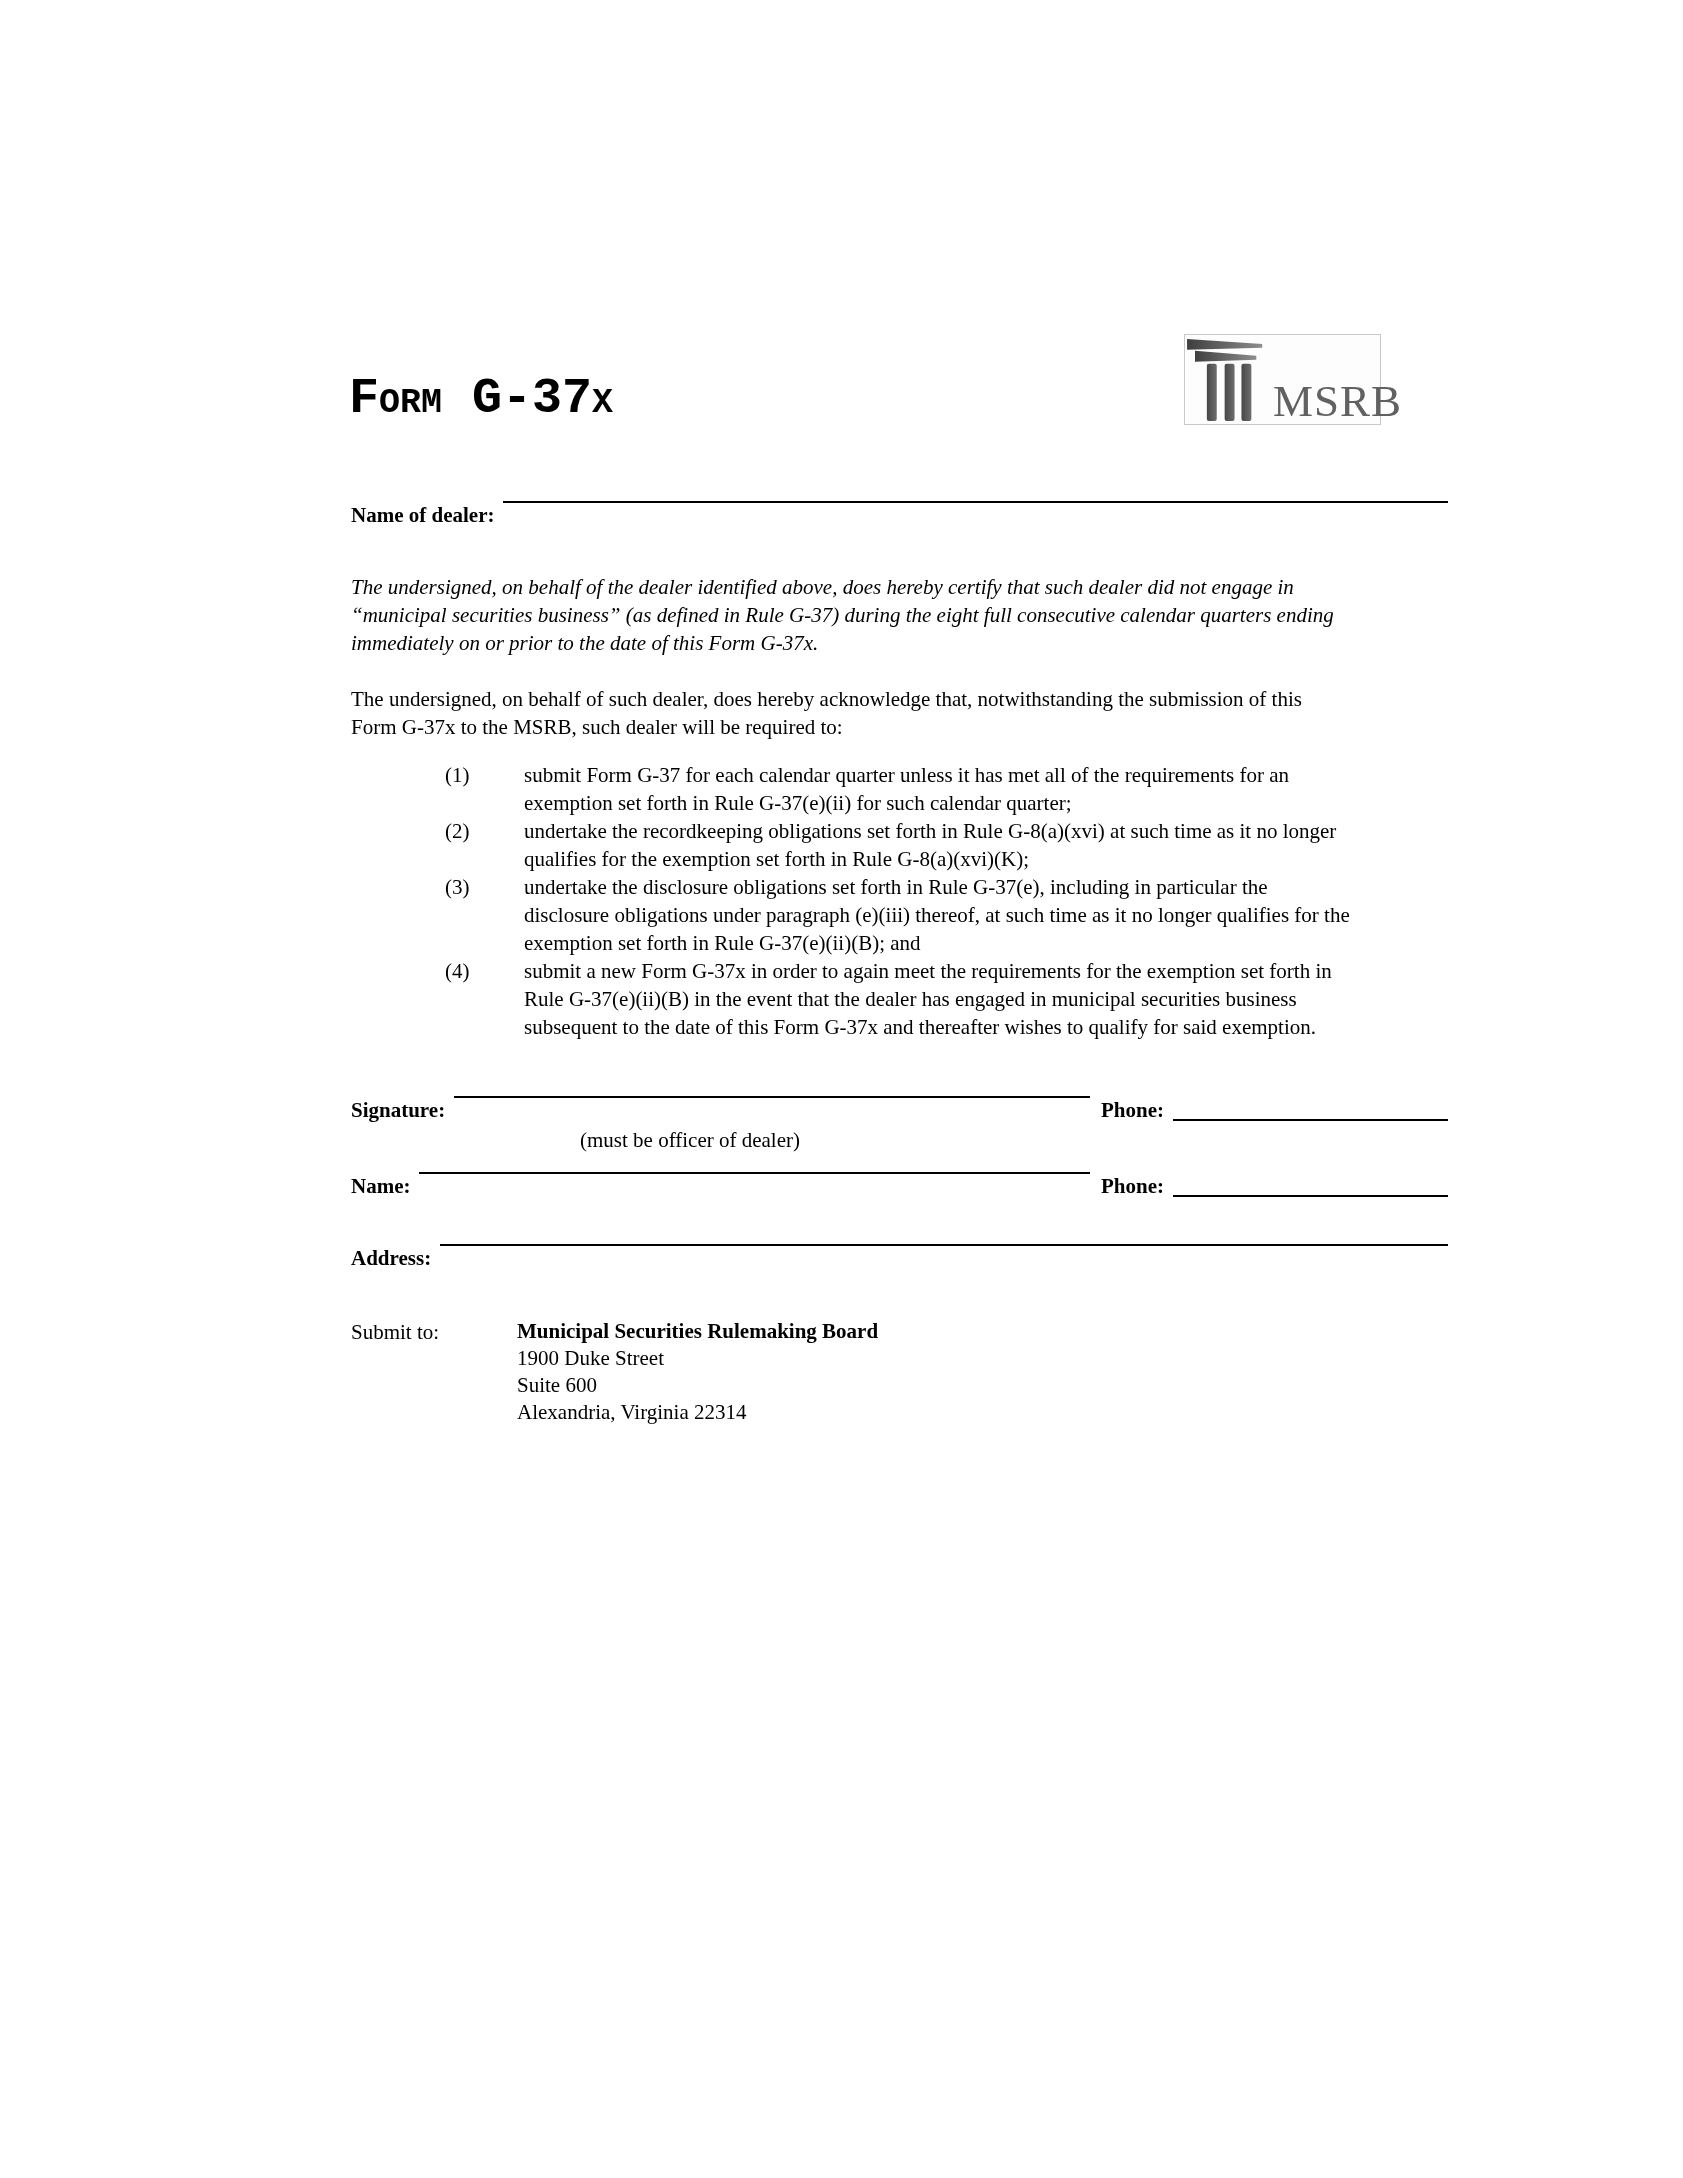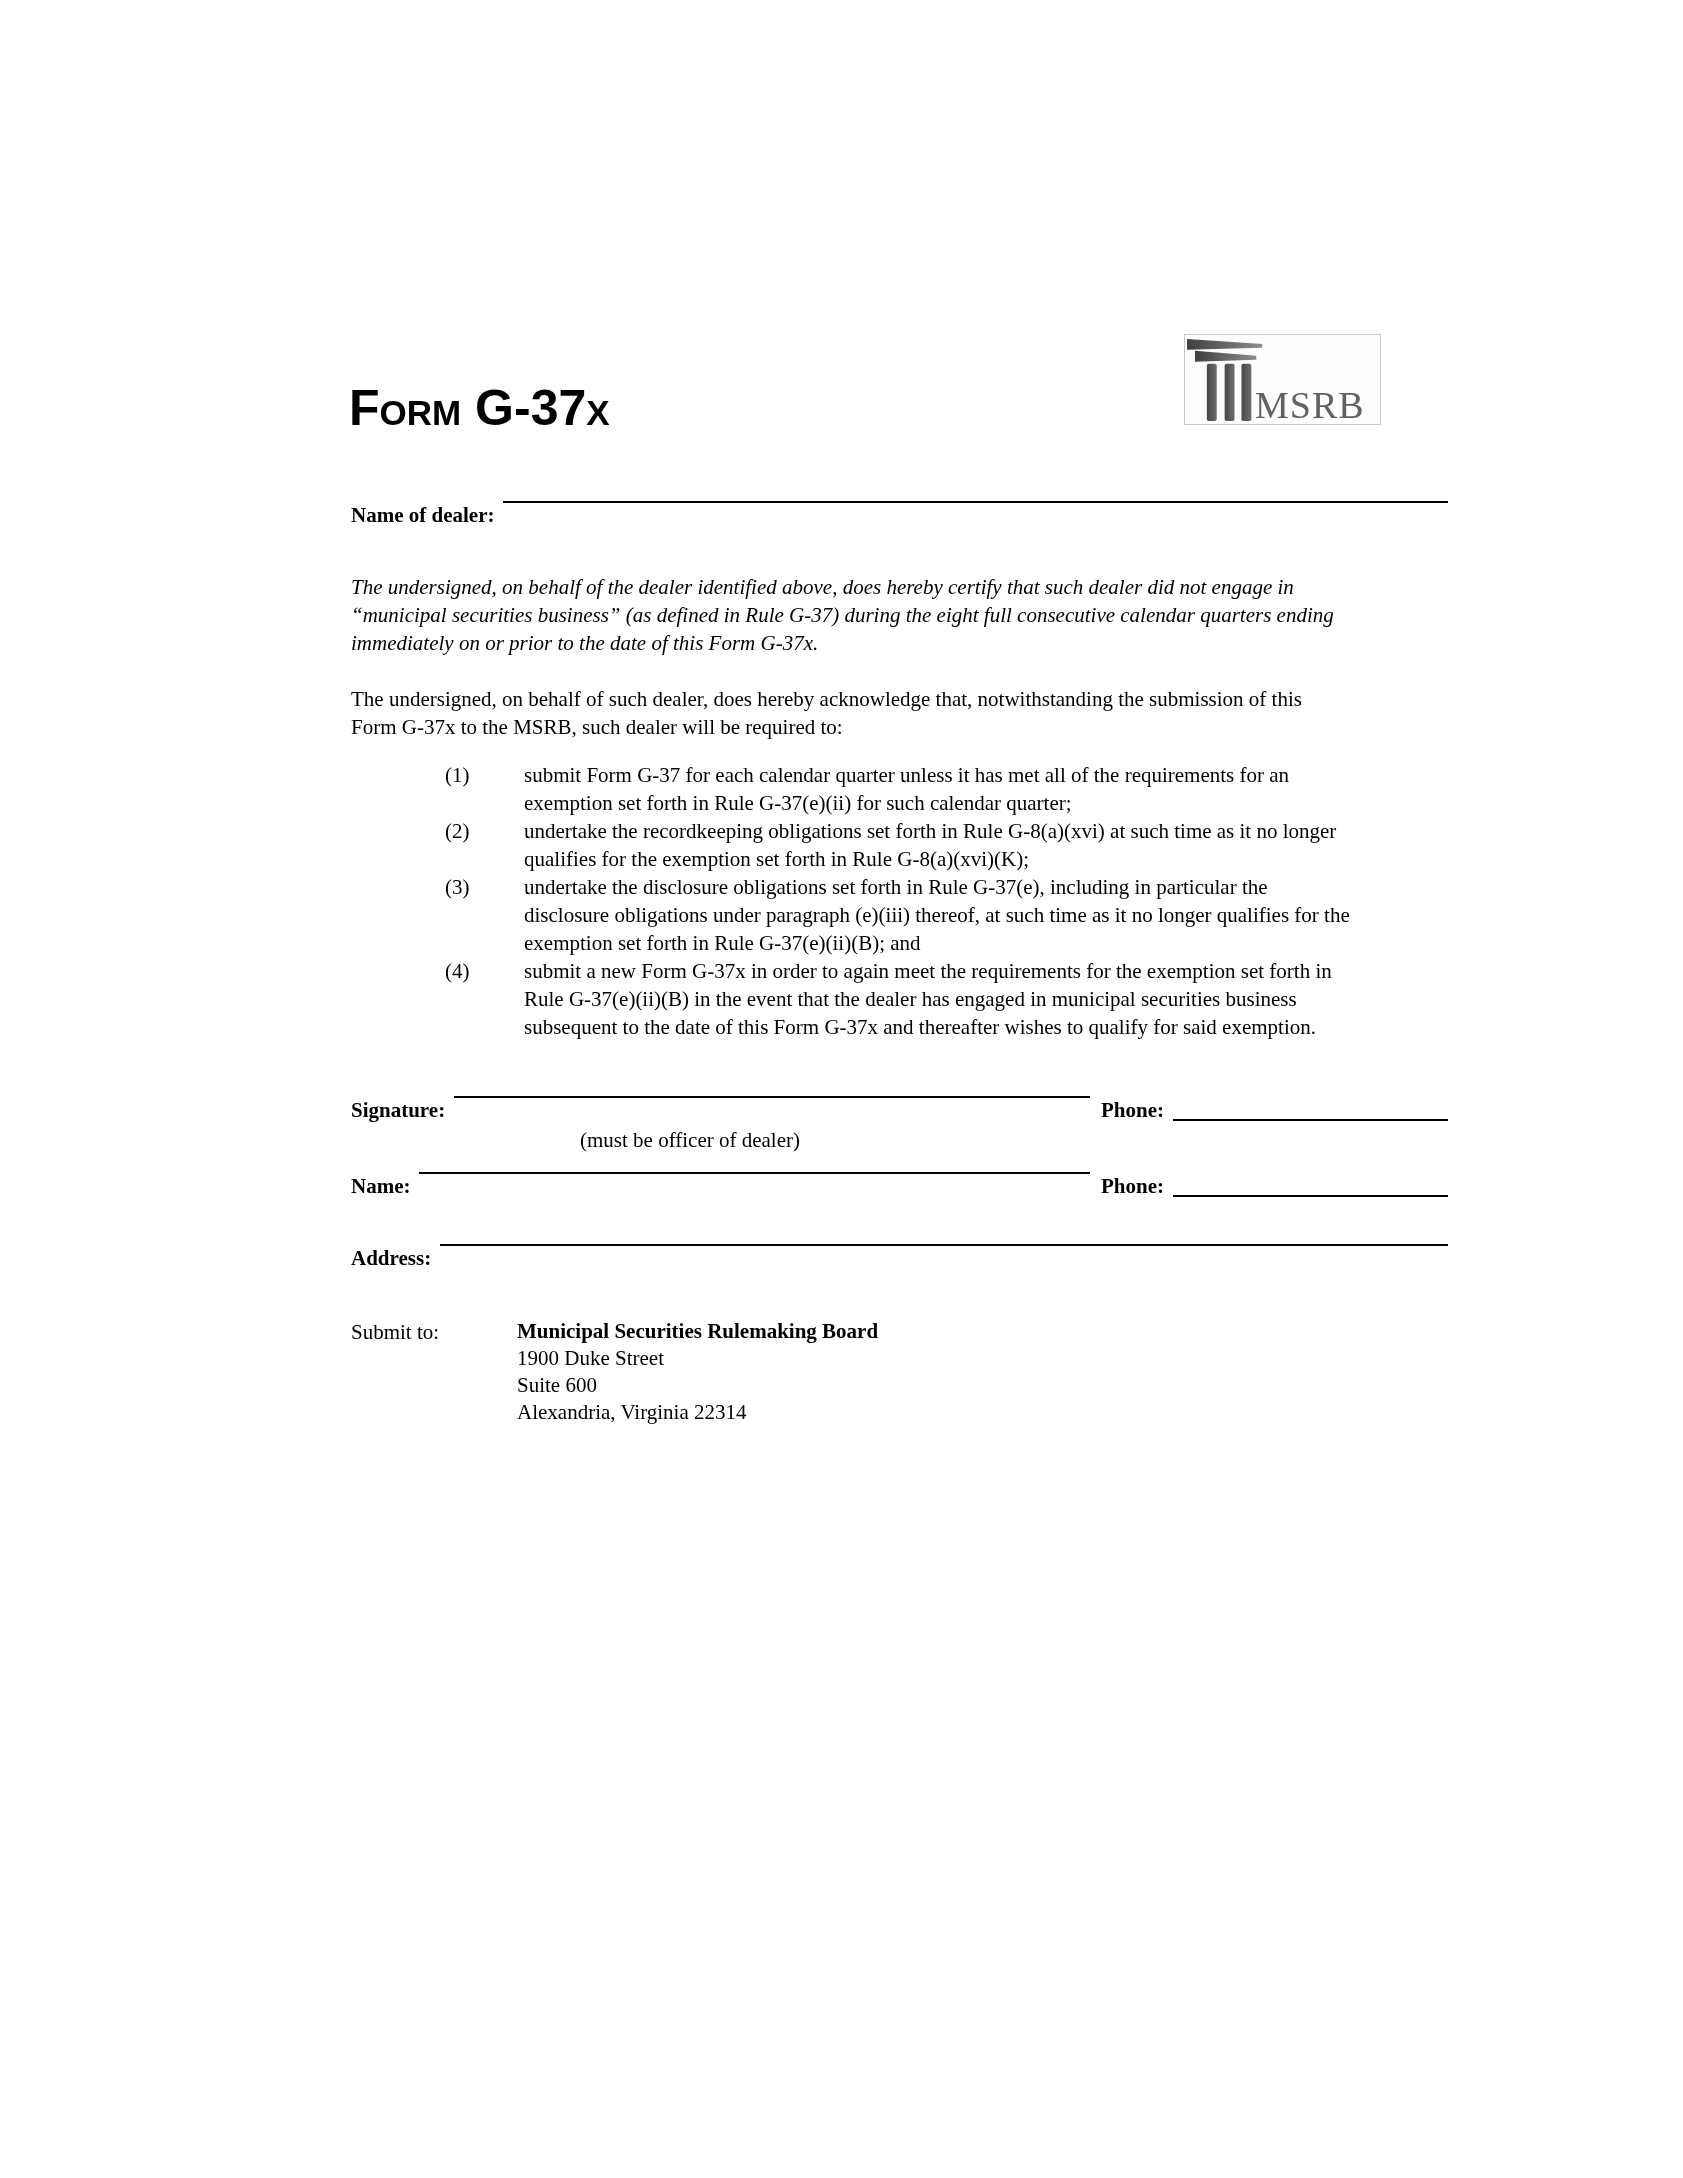--- a/index.html
+++ b/index.html
@@ -2,33 +2,33 @@
 <html><head>
 <meta charset="utf-8">
 <style>
   html,body { margin:0; padding:0; background:#ffffff; }
   .page {
     position:relative; width:1683px; height:2178px; background:#ffffff;
     font-family:"Liberation Serif", serif; color:#000;
     overflow:hidden;
   }
   .form-title {
-    position:absolute; left:349px; top:383px;
-    font-family:Liberation Sans, sans-serif;
+    position:absolute; left:349px; top:374px;
+    font-family:Liberation Mono, monospace;
     font-weight:bold; font-size:50px; line-height:1;
     font-variant:small-caps; letter-spacing:0px;
   }
   .logo-box {
     position:absolute; left:1184px; top:334px; width:195px; height:89px;
     border:1px solid #c9c9c9; background:#fdfdfd;
   }
   .logo-box svg { position:absolute; left:0; top:0; }
   .logo-text {
-    position:absolute; left:70px; bottom:0px;
-    font-family:"Liberation Serif", serif; font-size:38px; line-height:1;
+    position:absolute; left:88px; bottom:0px;
+    font-family:"Liberation Serif", serif; font-size:45px; line-height:1;
     color:#616161; letter-spacing:1px;margin-top:21px;
   }
   .content {
     position:absolute; left:351px; top:501px; width:1097px;
     font-size:21px; line-height:28px;
   }
   .field-row { display:flex; align-items:flex-start; }
   .flabel { font-weight:bold; flex:0 0 auto; }
   .fline {
     flex:1 1 auto; height:0; border-bottom:2px solid #000;

